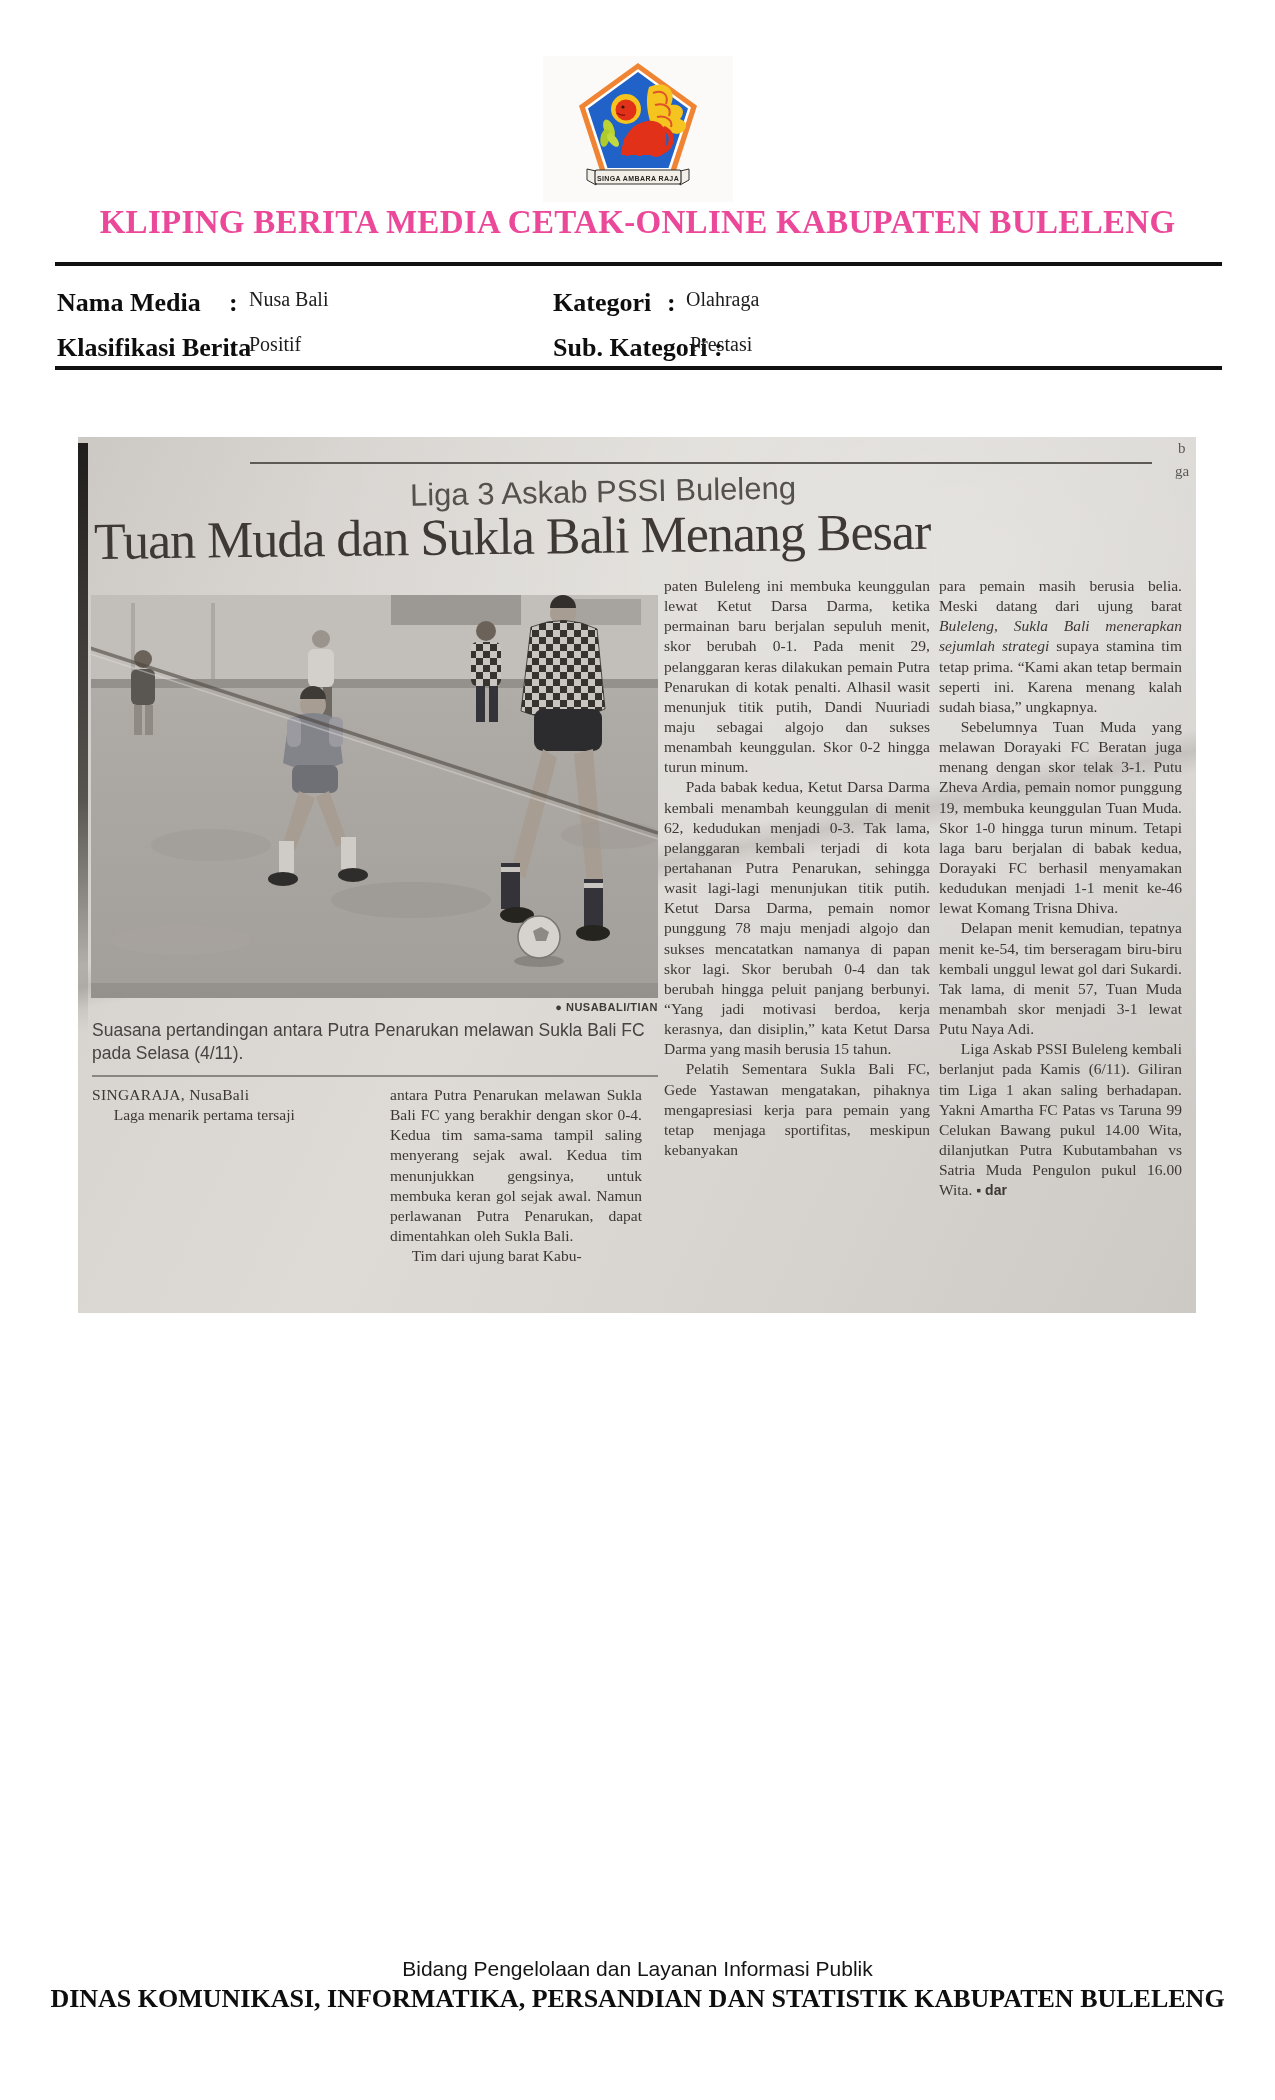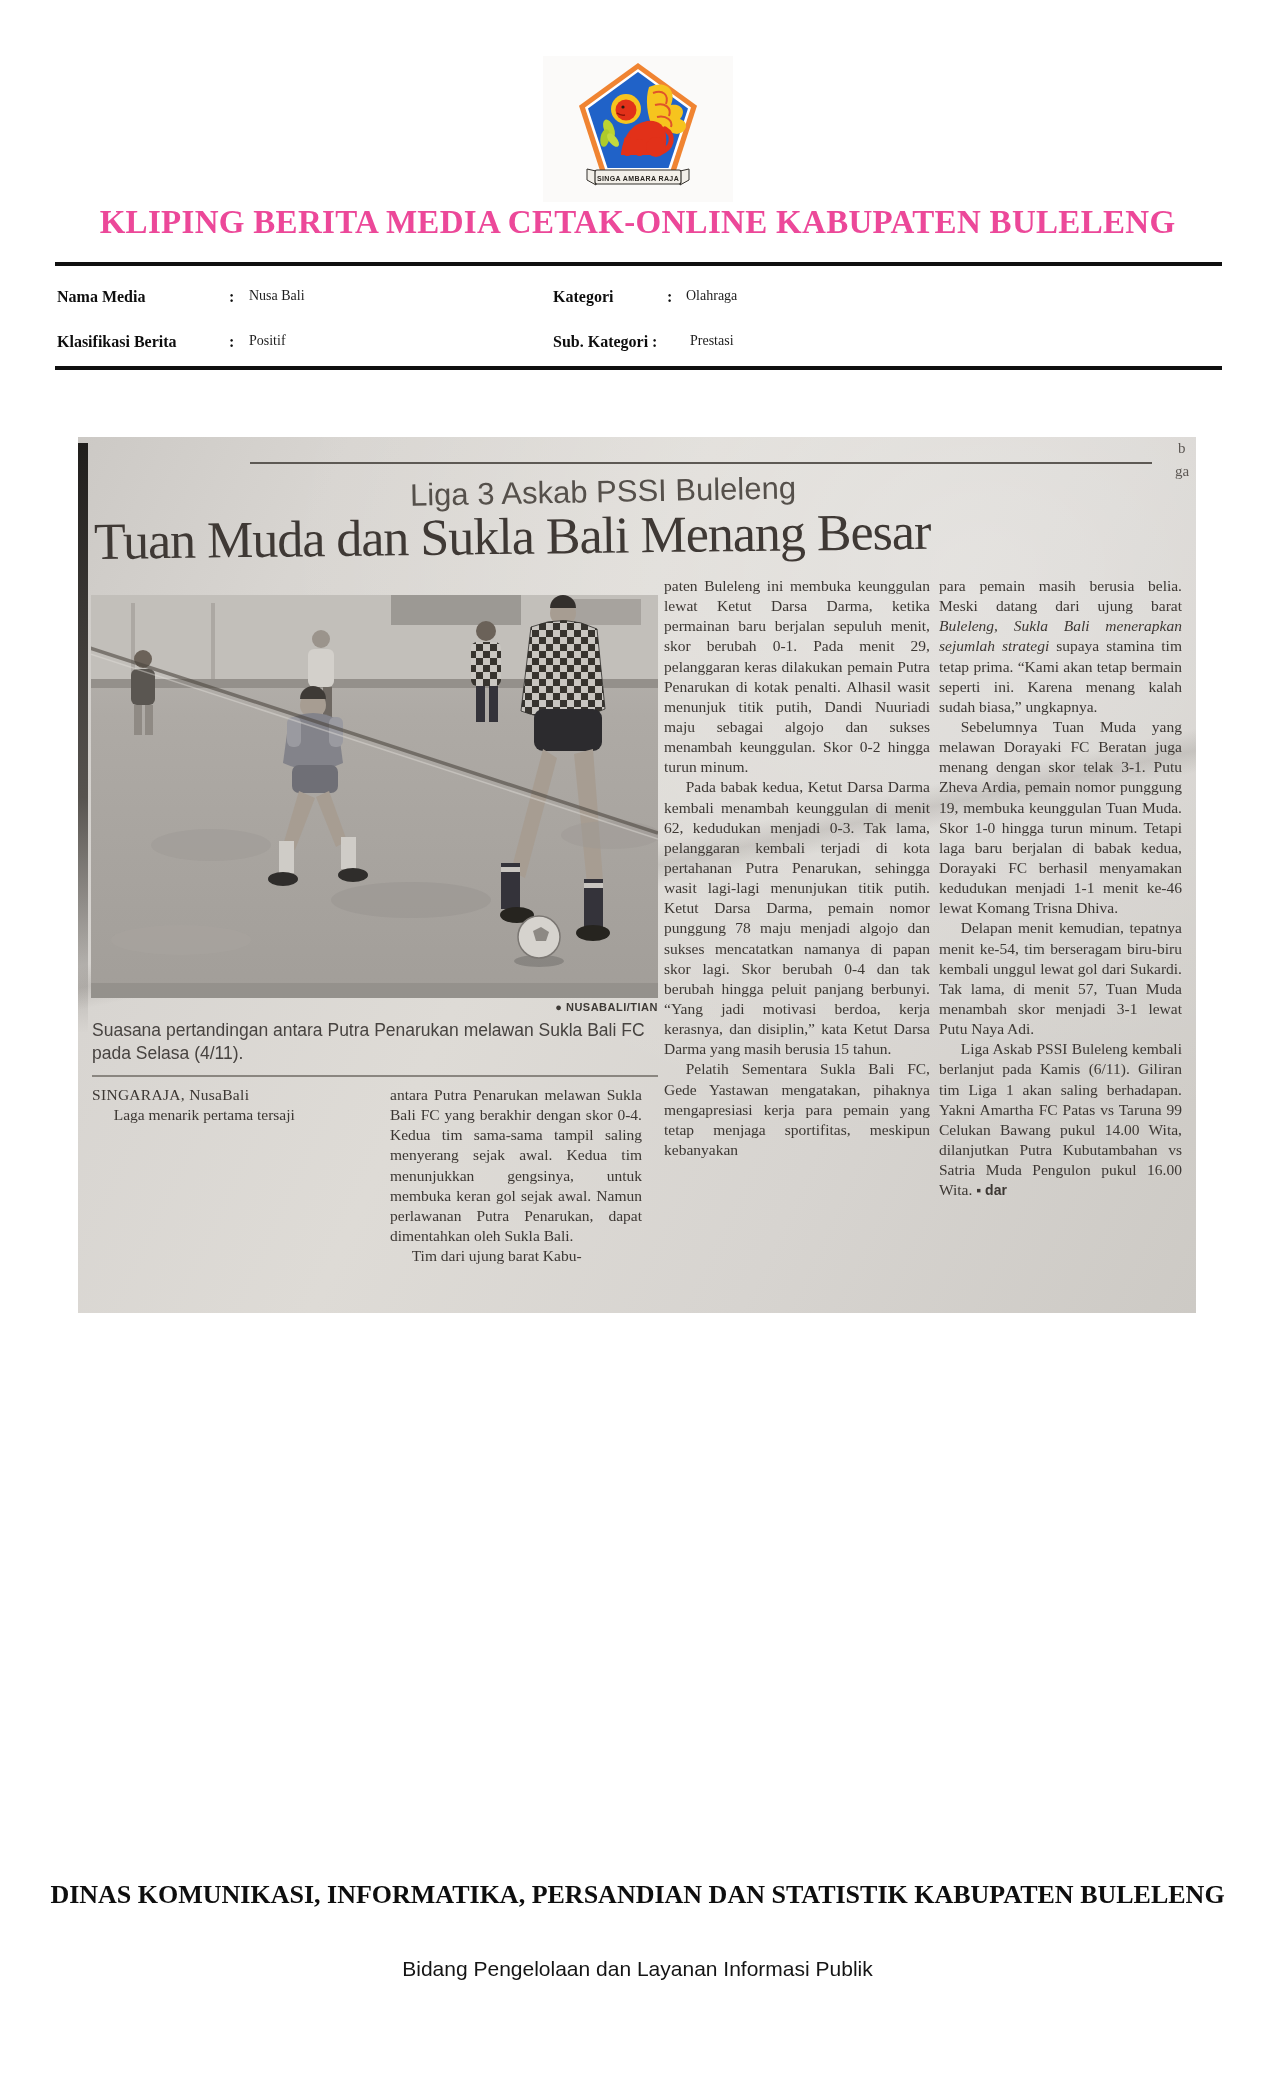--- a/index.html
+++ b/index.html
@@ -17,22 +17,22 @@
   }
   .doc-title {
     position:absolute; top:204px; left:0; width:100%; margin:0;
     text-align:center; font-size:33px; font-weight:bold; color:#ec4899;
     letter-spacing:0.3px;
   }
   .rule { position:absolute; left:55px; width:1167px; background:#101010; }
   .rule-1 { top:262px; height:4px; }
   .rule-2 { top:366px; height:4px; }
 
-  .meta-label { position:absolute; font-weight:bold; font-size:16px; color:#0e0e0e; white-space:nowrap; }
-  .meta-value { position:absolute; font-size:14px; color:#1d1d1d; white-space:nowrap; }
+  .meta-label { position:absolute; font-weight:bold; font-size:26px; color:#0e0e0e; white-space:nowrap; }
+  .meta-value { position:absolute; font-size:20px; color:#1d1d1d; white-space:nowrap; }
   .m-r1 { top:288px; } .m-r2 { top:333px; }
   .mx-label-l { left:57px; } .mx-colon-l { left:229px; font-weight:bold; } .mx-value-l { left:249px; }
   .mx-label-r { left:553px; } .mx-colon-r { left:667px; font-weight:bold; } .mx-value-r { left:686px;text-align:center; }
   .mx-value-r2 { left:690px; }
 
   
   .clipping {
     position:absolute; top:437px; left:78px; width:1118px; height:876px;
     background:
       linear-gradient(168deg, rgba(0,0,0,0) 47.5%, rgba(90,84,78,.16) 49.5%, rgba(0,0,0,0) 51.5%),
@@ -90,21 +90,21 @@
   .col-4 { left:861px; top:139px; width:243px; height:730px; }
   .italic-span { font-style:italic; }
   .end-marker { font-weight:bold; font-family:"Liberation Sans", sans-serif; font-size:14px; }
 
   
   .footer-line1 {
     position:absolute; top:1957px; left:0; width:100%; text-align:center;
     font-family:"Liberation Sans", sans-serif; font-size:21px; color:#151515;
   }
   .footer-line2 {
-    position:absolute; top:1880px; left:0; width:100%; text-align:center;
+    position:absolute; top:1984px; left:0; width:100%; text-align:center;
     font-weight:bold; font-size:26px; color:#0e0e0e;
   }
 </style>
 </head>
 <body>
 
 <div class="page">
 
   <div class="logo-box">
     <svg width="150" height="140" viewBox="0 0 150 140">

